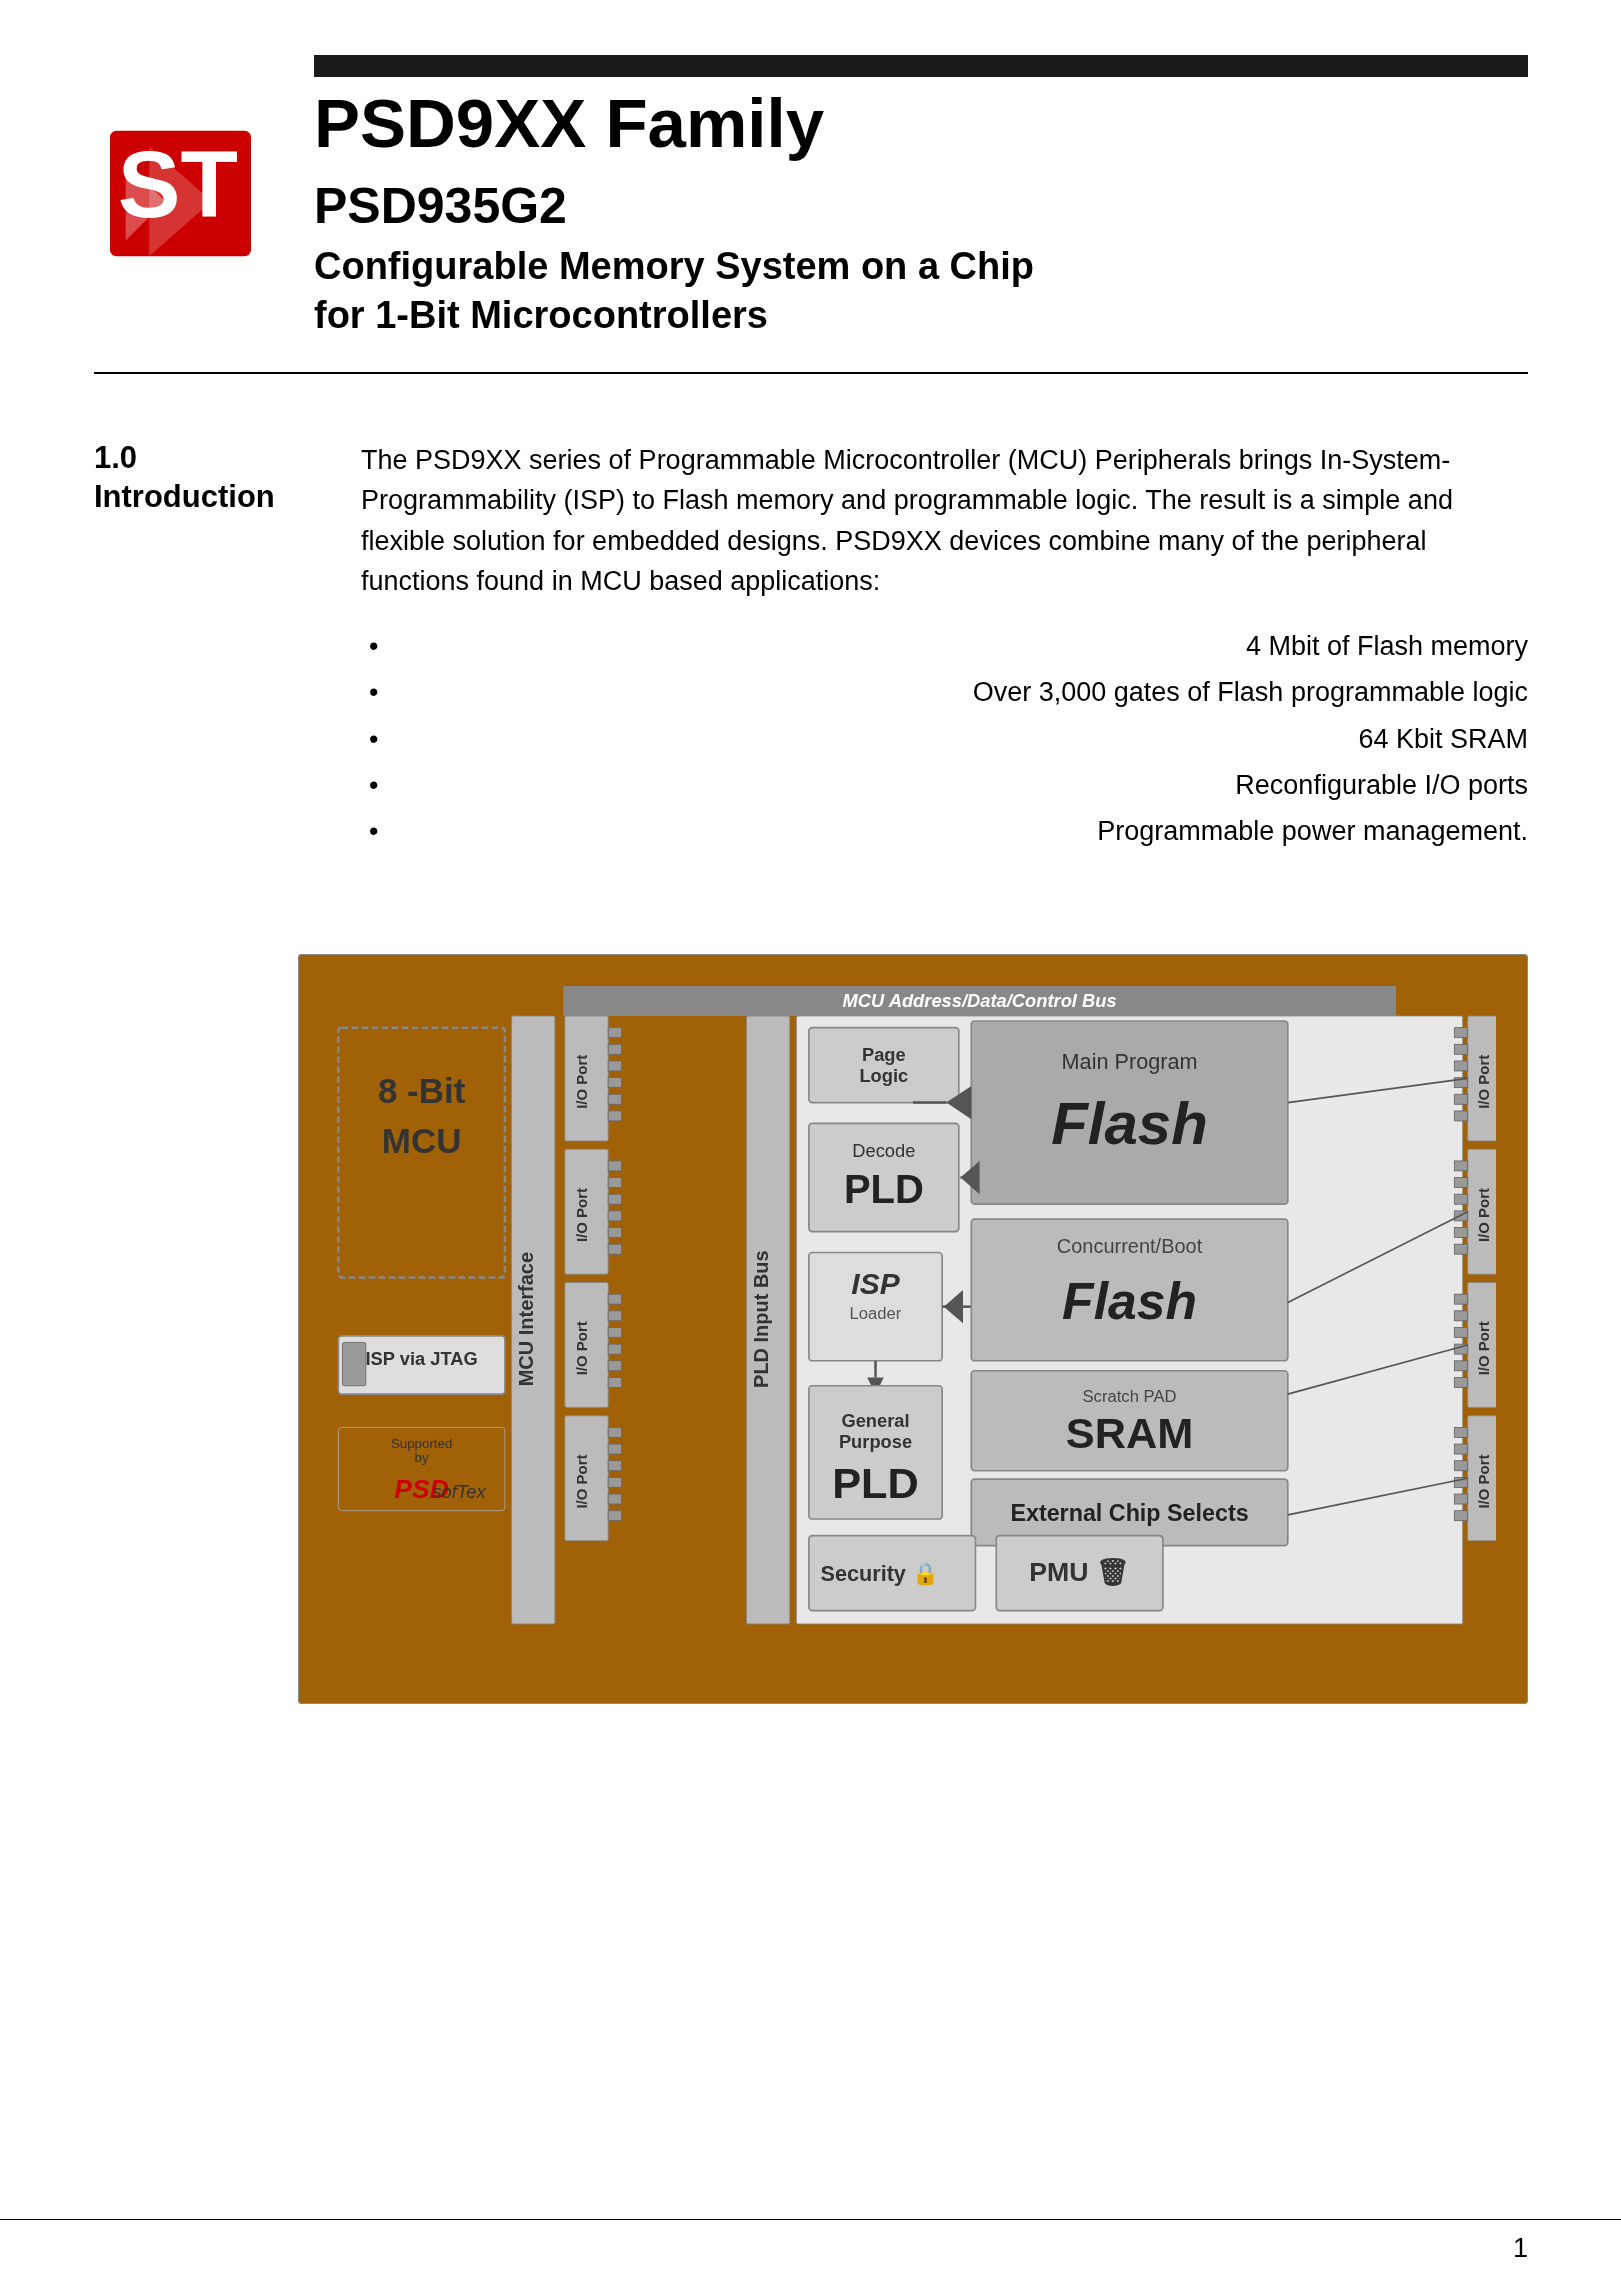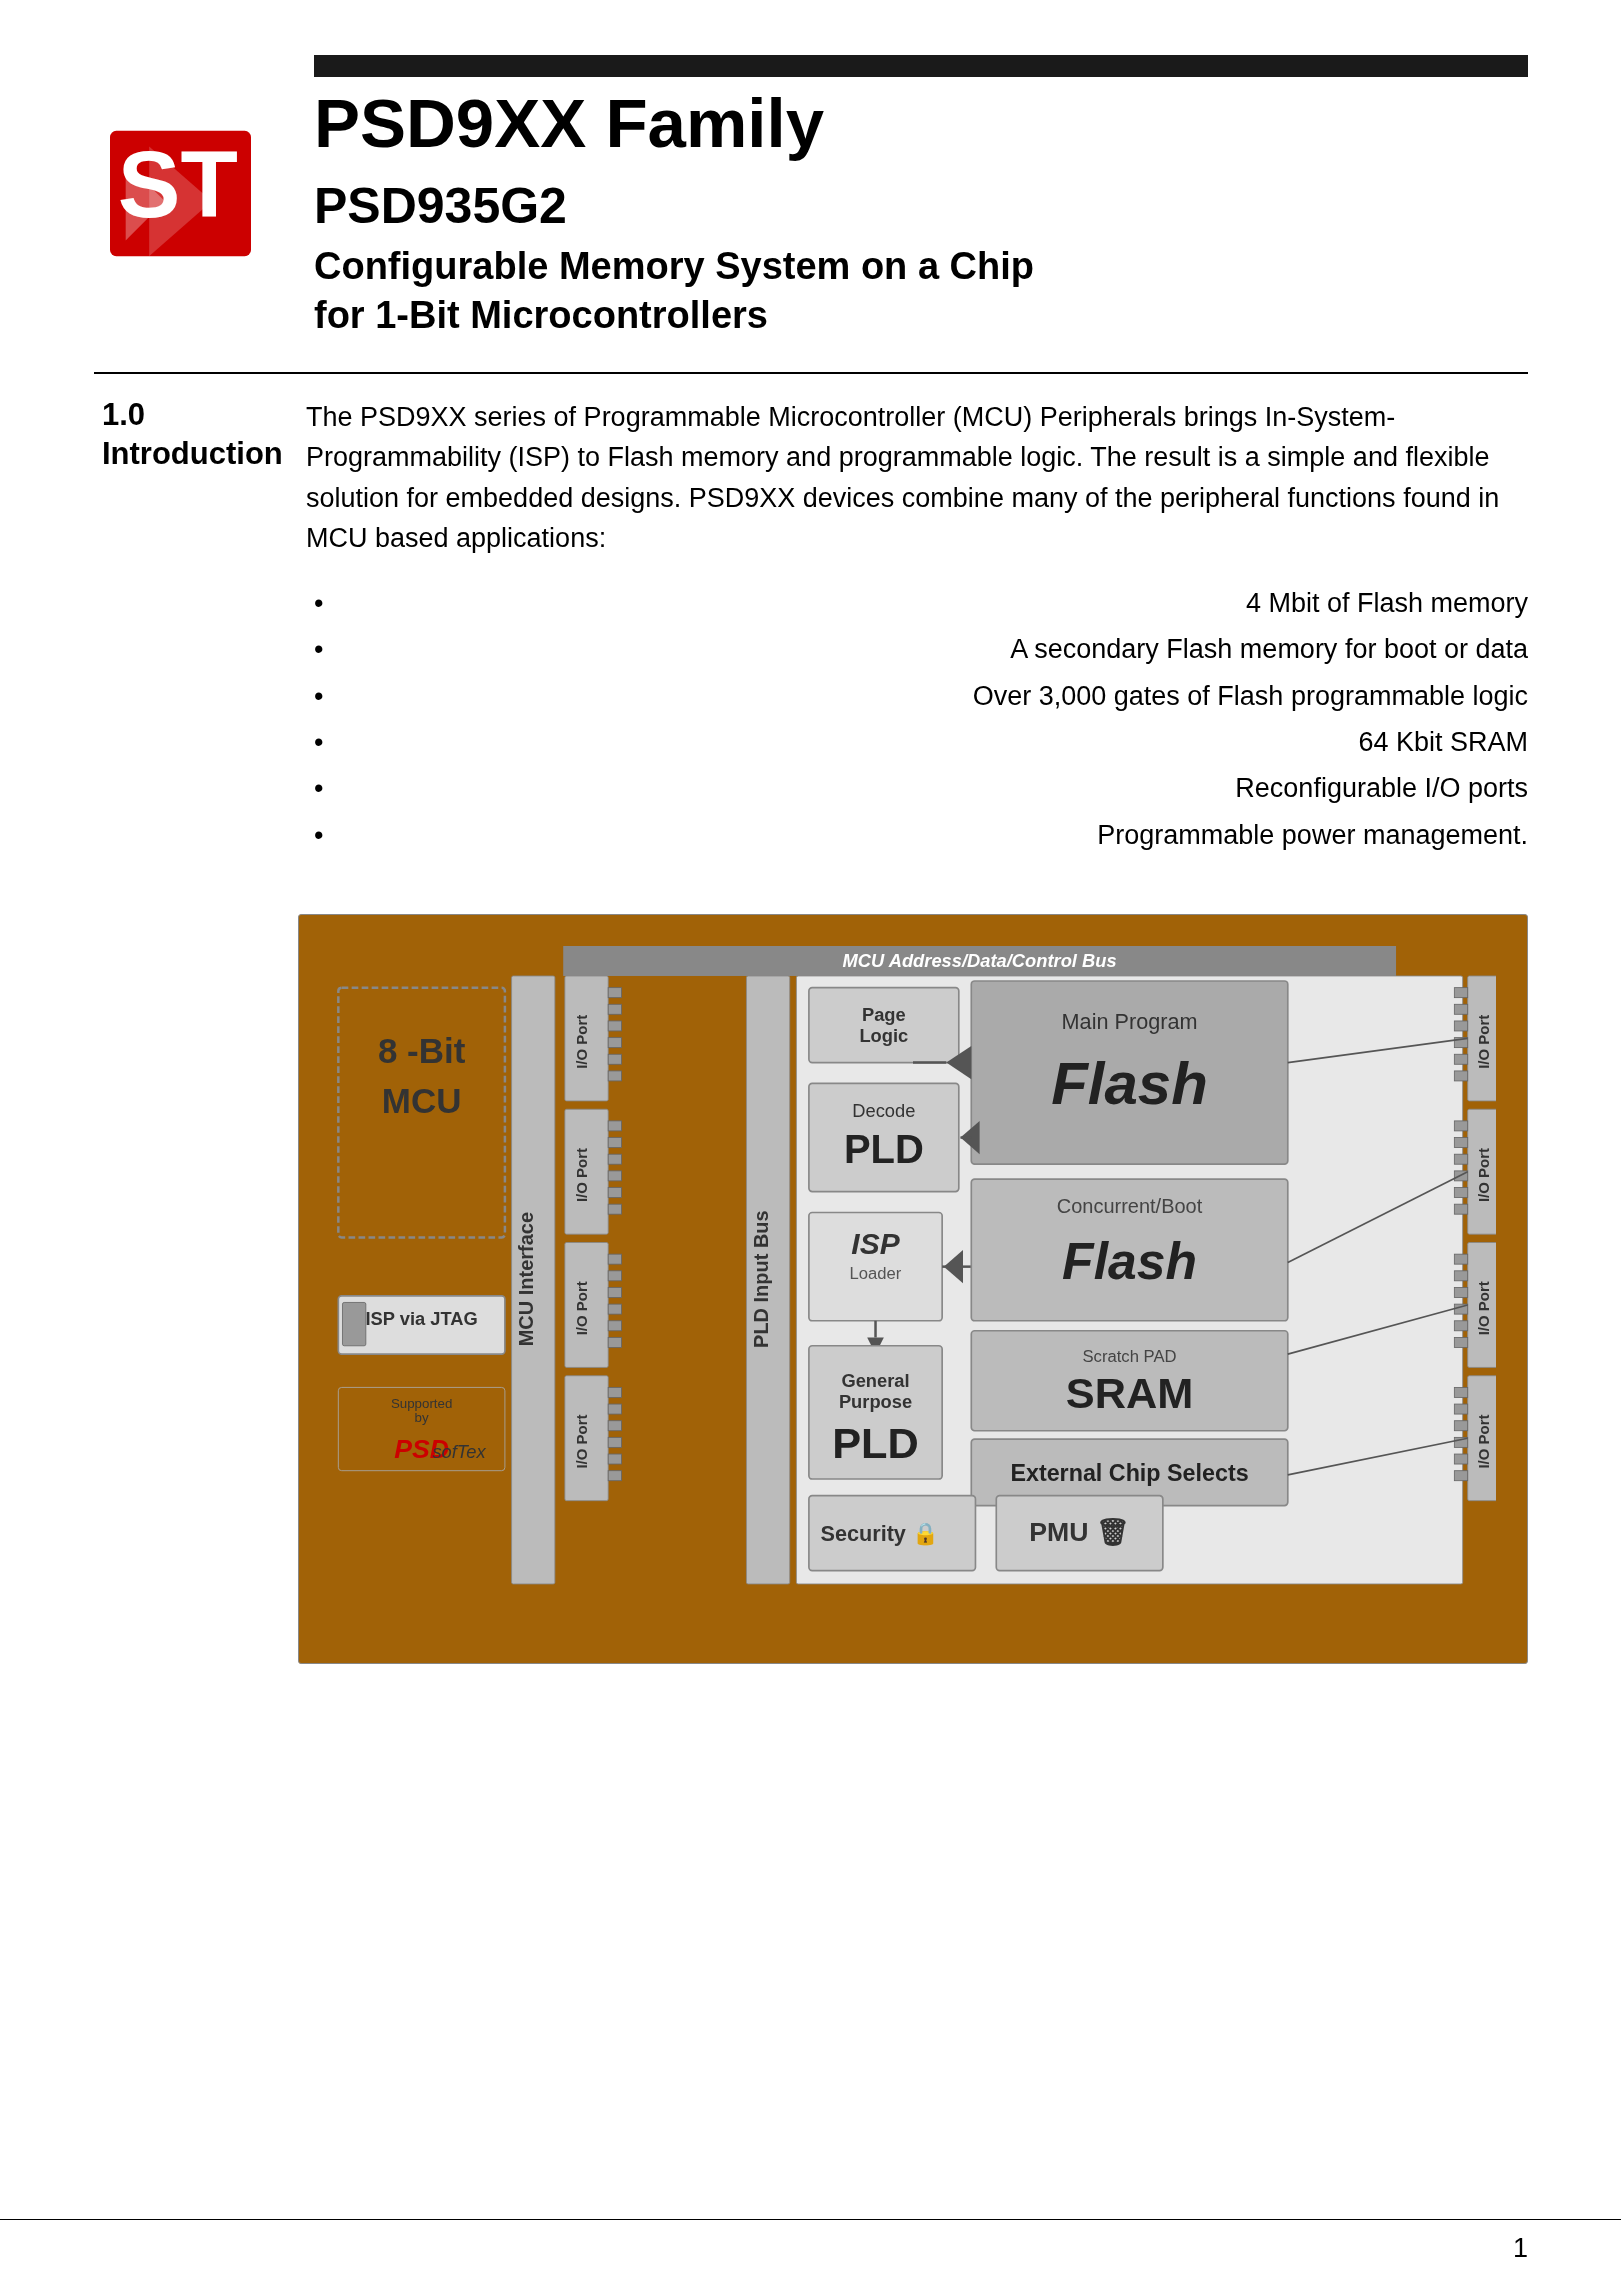--- a/index.html
+++ b/index.html
@@ -71,22 +71,22 @@
     
     .section-divider {
       border: none;
       border-top: 2.4px solid #000;
       margin: 0 94px;
     }
 
     
     .content-area {
       display: flex;
-      padding: 23px 94px;
-      margin-left: 8px;
+      padding: 66px 94px;
+      gap: 63px;
     }
 
     .section-label {
       width: 204px;
       flex-shrink: 0;
     }
 
     .section-number {
       font-size: 31px;
       font-weight: bold;
@@ -193,21 +193,20 @@
 
 <div class="content-area">
   <div class="section-label">
     <span class="section-number">1.0</span>
     <span class="section-title">Introduction</span>
   </div>
   <div class="section-content">
     <p class="intro-text">The PSD9XX series of Programmable Microcontroller (MCU) Peripherals brings In-System-Programmability (ISP) to Flash memory and programmable logic. The result is a simple and flexible solution for embedded designs. PSD9XX devices combine many of the peripheral functions found in MCU based applications:</p>
     <ul class="bullet-list">
       <li>4 Mbit of Flash memory</li>
-      <li>A secondary Flash memory for boot or data</li>
       <li>Over 3,000 gates of Flash programmable logic</li>
       <li>64 Kbit SRAM</li>
       <li>Reconfigurable I/O ports</li>
       <li>Programmable power management.</li>
     </ul>
   </div>
 </div>
 
 <div class="diagram-container">
   <svg viewBox="0 0 1400 820" width="100%" style="font-family: Arial, sans-serif;">

